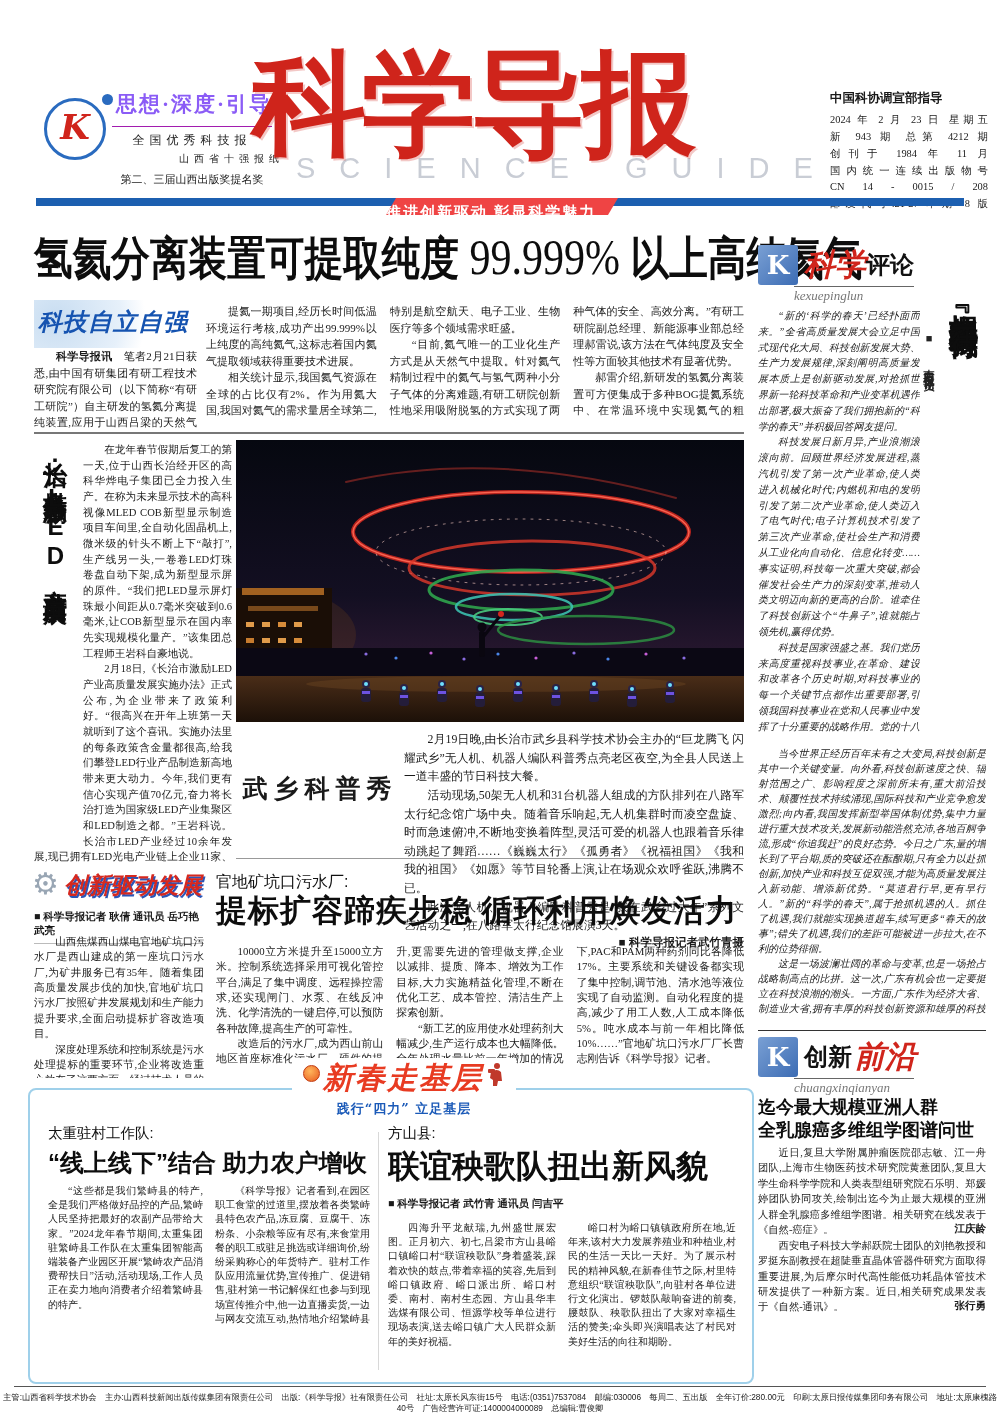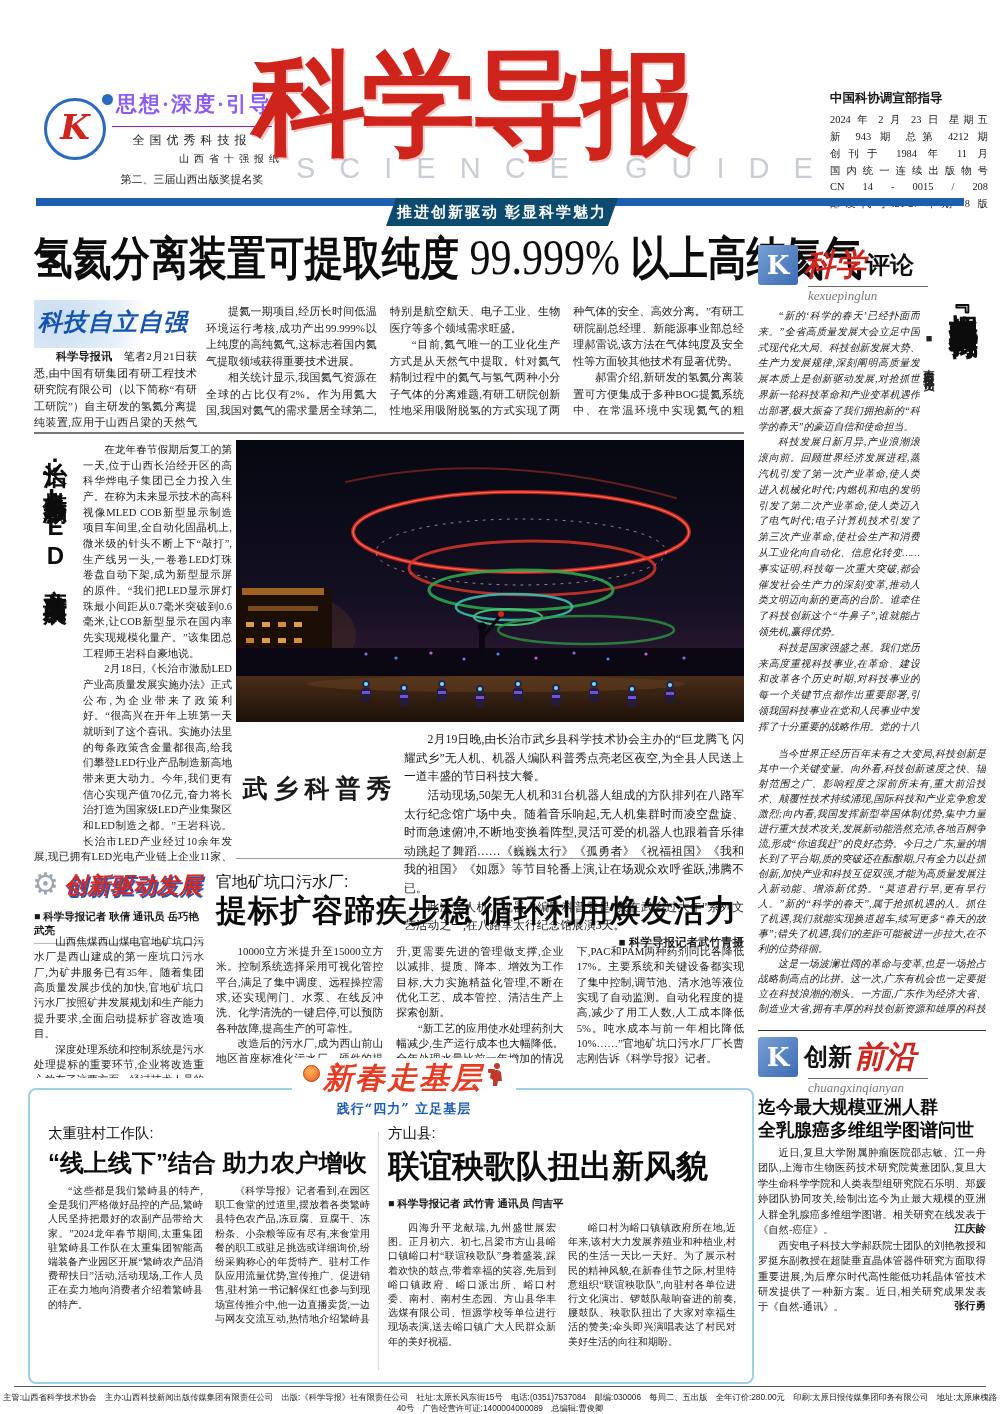--- a/index.html
+++ b/index.html
@@ -19,22 +19,22 @@
   .honor2{left:124px;top:152px;width:160px;font-size:10px;letter-spacing:5px;text-align:right;}
   .honor3{left:96px;top:172px;width:192px;font-size:11px;text-align:center;}
   .mast-en{left:296px;top:152px;width:460px;font-family:"Liberation Sans",sans-serif;font-size:29px;
            color:#c9cdd5;letter-spacing:24px;white-space:nowrap;z-index:1;}
   .mast-title{left:252px;top:28px;width:540px;font:900 114px "DejaVu Serif",serif;color:#cf241b;
               letter-spacing:-4px;white-space:nowrap;z-index:2;text-shadow:2px 2px 0 rgba(207,36,27,.25);}
   .mast-right{left:830px;top:90px;width:158px;}
   .guidance{font-weight:700;font-size:12.5px;margin-bottom:5px;}
   .publine{font-size:10.4px;line-height:1.62;text-align:justify;text-align-last:justify;}
   .blue-bar{left:36px;top:198px;width:928px;height:8px;background:#1c5fb0;}
-  .ribbon{left:386px;top:198px;width:232px;height:28px;background:#0c4a6e;color:#fff;
-          font:700 15px "Liberation Sans",sans-serif;letter-spacing:2px;text-align:center;line-height:27px;
+  .ribbon{left:386px;top:198px;width:232px;height:17px;background:#ef4444;color:#fff;
+          font:700 15px "Liberation Sans",sans-serif;letter-spacing:2px;text-align:left;line-height:27px;
           clip-path:polygon(10px 0,100% 0,calc(100% - 10px) 100%,0 100%);}
 
   
   .lead-headline{left:34px;top:228px;width:716px;white-space:nowrap;transform:scaleX(.84);transform-origin:left;}
   .lead-headline .cjk{font:900 46px "Liberation Sans",sans-serif;color:#0d0d0d;letter-spacing:0;}
   .lead-headline .num{font:500 50px "Liberation Serif",serif;color:#0d0d0d;}
   .badge-tech{font:italic 900 24px "Liberation Sans",sans-serif;color:#1553b0;letter-spacing:1px;
               padding:6px 0 10px 4px;background:radial-gradient(circle at 22px 18px,#c8ddf1 0%,#e6f0fa 45%,rgba(255,255,255,0) 62%);}
   .lead-col1{left:34px;top:300px;width:163px;height:130px;overflow:hidden;font-size:11px;line-height:1.5;}
   .lead-cols{left:206px;top:303px;width:538px;height:127px;overflow:hidden;
@@ -85,21 +85,21 @@
   .gl-byline.underlined{border-bottom:1px solid #ccc;}
   .gl-body{margin-top:5px;height:150px;overflow:hidden;columns:2;column-gap:12px;font-size:10px;line-height:1.42;}
   .vsep{left:378px;top:1132px;height:238px;border-left:1px solid #d8d8d8;}
 
   
   .col-header{left:758px;width:228px;}
   .ksq{display:inline-block;width:40px;height:40px;border-radius:3px;background:linear-gradient(135deg,#7aa0d4,#3c6cb4);
        color:#fff;font:900 26px/40px "DejaVu Serif",serif;text-align:center;vertical-align:middle;}
   .hdr-red{font:italic 900 31px "DejaVu Serif",serif;color:#d0251c;margin-left:6px;vertical-align:middle;}
   .hdr-black{font:700 24px "Liberation Sans",sans-serif;color:#111;vertical-align:middle;}
-  .pinyin{font:italic 400 13px "Liberation Serif",serif;color:#777;margin-left:50px;
+  .pinyin{font:italic 400 13px "Liberation Serif",serif;color:#777;margin-left:36px;
           border-top:1.5px solid #666;padding-top:1px;display:inline-block;min-width:120px;}
   .comm-body{left:758px;top:308px;width:228px;height:722px;}
   .comm-narrow{width:162px;height:428px;overflow:hidden;font:italic 10px/1.58 "Liberation Serif",serif;text-align:justify;}
   .comm-wide{margin-top:10px;width:228px;height:272px;overflow:hidden;font:italic 10px/1.5 "Liberation Serif",serif;text-align:justify;}
   .comm-vhead{position:absolute;right:0;top:-16px;height:476px;writing-mode:vertical-rl;text-orientation:upright;
               font:900 29px "Liberation Sans",sans-serif;letter-spacing:1px;line-height:44px;color:#0d0d0d;}
   .comm-attr{position:absolute;right:50px;top:24px;writing-mode:vertical-rl;text-orientation:upright;
              font:700 11px "Liberation Sans",sans-serif;letter-spacing:2px;color:#222;}
   .rdiv{left:758px;top:1030px;width:228px;border-top:1.5px solid #333;}
   .front-items{left:758px;top:1086px;width:228px;height:296px;overflow:hidden;}
@@ -301,21 +301,21 @@
   </div>
 
   <div class="abs col-header" style="top:244px;">
     <span class="ksq">K</span><span class="hdr-red">科学</span><span class="hdr-black">评论</span>
     <div><span class="pinyin">kexuepinglun</span></div>
   </div>
   <div class="abs comm-body">
     <div class="comm-vhead">拥抱新的『科学的春天』时不我待</div>
     <div class="comm-attr">■ 南方日报评论员</div>
     <div class="comm-narrow">
-      <p>“新的‘科学的春天’已经扑面而来。”全省高质量发展大会立足中国式现代化大局、科技创新发展大势、生产力发展规律,深刻阐明高质量发展本质上是创新驱动发展,对抢抓世界新一轮科技革命和产业变革机遇作出部署,极大振奋了我们拥抱新的“科学的春天”的豪迈自信和使命担当。</p>
+      <p>“新的‘科学的春天’已经扑面而来。”全省高质量发展大会立足中国式现代化大局、科技创新发展大势、生产力发展规律,深刻阐明高质量发展本质上是创新驱动发展,对抢抓世界新一轮科技革命和产业变革机遇作出部署,极大振奋了我们拥抱新的“科学的春天”并积极回答网友提问。</p>
       <p>科技发展日新月异,产业浪潮滚滚向前。回顾世界经济发展进程,蒸汽机引发了第一次产业革命,使人类进入机械化时代;内燃机和电的发明引发了第二次产业革命,使人类迈入了电气时代;电子计算机技术引发了第三次产业革命,使社会生产和消费从工业化向自动化、信息化转变……事实证明,科技每一次重大突破,都会催发社会生产力的深刻变革,推动人类文明迈向新的更高的台阶。谁牵住了科技创新这个“牛鼻子”,谁就能占领先机,赢得优势。</p>
       <p>科技是国家强盛之基。我们党历来高度重视科技事业,在革命、建设和改革各个历史时期,对科技事业的每一个关键节点都作出重要部署,引领我国科技事业在党和人民事业中发挥了十分重要的战略作用。党的十八大以来,习近平总书记观大势、谋全局、抓根本,提出建设世界科技强国战略目标,作出“科技是第一生产力、人才是第一资源、创新是第一动力”的重大判断,引领我国成功进入创新型国家行列。现在,世界新一轮科技革命和产业变革深入发展,同我国转向创新驱动、走向高质量发展历史性交汇,拥抱新的“科学的春天”时不我待。</p>
     </div>
     <div class="comm-wide">
       <p>当今世界正经历百年未有之大变局,科技创新是其中一个关键变量。向外看,科技创新速度之快、辐射范围之广、影响程度之深前所未有,重大前沿技术、颠覆性技术持续涌现,国际科技和产业竞争愈发激烈;向内看,我国发挥新型举国体制优势,集中力量进行重大技术攻关,发展新动能浩然充沛,各地百舸争流,形成“你追我赶”的良好态势。今日之广东,量的增长到了平台期,质的突破还在酝酿期,只有全力以赴抓创新,加快产业和科技互促双强,才能为高质量发展注入新动能、增添新优势。“莫道君行早,更有早行人。”新的“科学的春天”,属于抢抓机遇的人。抓住了机遇,我们就能实现换道超车,续写更多“春天的故事”;错失了机遇,我们的差距可能被进一步拉大,在不利的位势徘徊。</p>
       <p>这是一场波澜壮阔的革命与变革,也是一场抢占战略制高点的比拼。这一次,广东有机会也一定要挺立在科技浪潮的潮头。一方面,广东作为经济大省、制造业大省,拥有丰厚的科技创新资源和雄厚的科技创新实力。近年来,粤港澳大湾区国际科技创新中心、综合性国家科学中心、高水平人才高地等全面建设,鹏城实验室、广州实验室、大科学装置等“国之重器”相继布局,国家技术创新中心、制造业创新中心、产业创新中心等密集落地,高水平大学、科研院所、科技领军企业等积厚成势,广东具备了坚实的产业科技创新基础和创新优势。另一方面,广东是改革开放的排头兵、先行地、实验区,肩负着“着力打造具有全球影响力的产业科技创新中心”的使命任务。纵观世界科技发展史,每一次科技革命和产业变革都是从点上突破、局部爆发开始的,英国曼彻斯特、德国鲁尔、美国硅谷,都扮演了创新策源地的重要角色。在这一轮科技革命和产业变革中,广东理应责无旁贷、当仁不让地走在前、作表率,紧盯颠覆性、前沿性技术,抓牢战略性、先导性产业,努力成为主要的创新策源地,赢得战略必争领域的胜利。</p>
 
     </div>
   </div>
 

